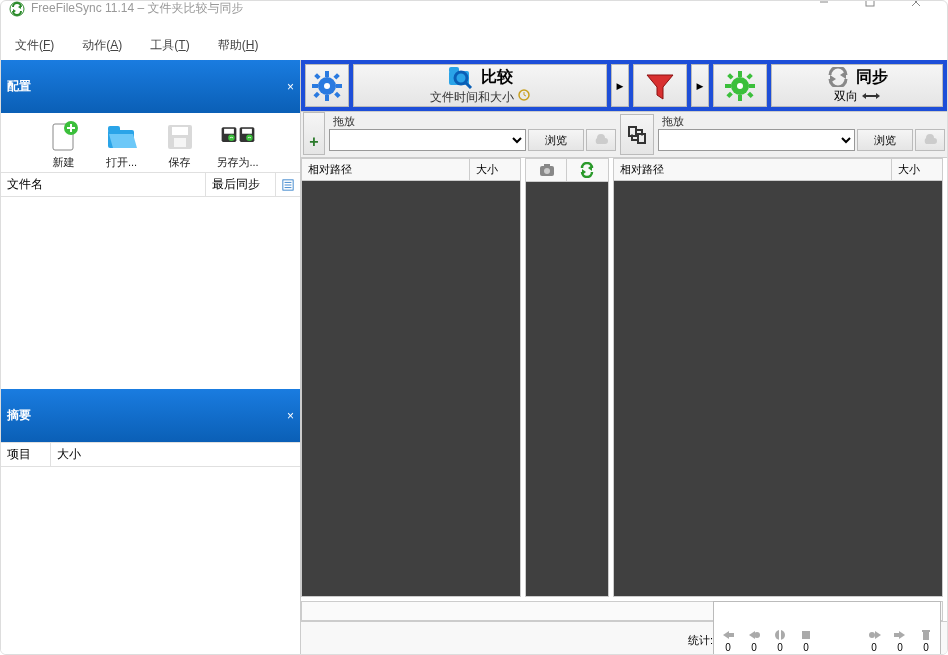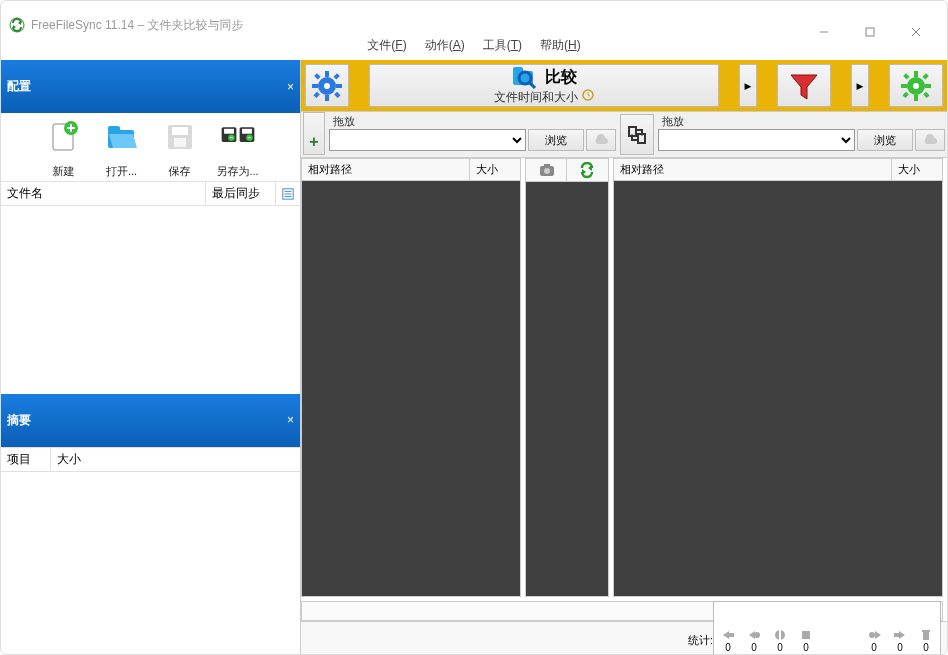--- a/index.html
+++ b/index.html
@@ -1,60 +1,60 @@
 <!DOCTYPE html>
 <html><head>
 <meta charset="utf-8">
 <style>
 * { box-sizing: border-box; margin: 0; padding: 0; font-family: "Microsoft YaHei", "Segoe UI", Arial, sans-serif; font-size: 12px; }
 body { background: #fff; width: 948px; height: 655px; overflow: hidden; border: 1px solid #ddd; border-radius: 6px; position: relative; }
 
 
-.titlebar { height: 30px; display: flex; align-items: flex-start; padding: 16px 8px; }
+.titlebar { height: 30px; display: flex; align-items: flex-end; padding: 16px 8px; }
 .titlebar .app-icon { width: 16px; height: 16px; margin-right: 6px; }
 .titlebar .app-icon svg { width: 16px; height: 16px; }
 .titlebar .title { color: #999; flex: 1; }
 .titlebar .winbtns { display: flex; gap: 0; }
 .titlebar .winbtn { width: 46px; height: 30px; display: flex; align-items: center; justify-content: center; color: #999; }
 .titlebar .winbtn svg { width: 10px; height: 10px; }
 
 
-.menubar { display: flex; padding: 2px 8px 4px 8px; gap: 6px; justify-content: center; }
+.menubar { display: flex; padding: 2px 8px 4px 8px; gap: 16px; }
 .menubar .menu-item { padding: 2px 6px; color: #444; }
 .menubar .menu-item u { text-decoration: underline; }
 
 
 .main-layout { display: flex; height: calc(100% - 30px - 24px); }
 .left-col { width: 300px; border-right: 1px solid #ccc; display: flex; flex-direction: column; }
 .right-col { flex: 1; display: flex; flex-direction: column; background: #fff; }
 
 
 .panel-header { background: linear-gradient(#1a7ce0, #0a5fb6); color: #fff; font-weight: bold; padding: 18px 6px; display: flex; align-items: center; }
 .panel-header .panel-close { margin-left: auto; color: #fff; font-weight: normal; cursor: pointer; font-size: 12px; }
 
 
 .config-toolbar { display: flex; justify-content: center; gap: 12px; padding: 6px 0 2px 0; }
-.config-toolbar .tb-item { display: flex; flex-direction: column; align-items: center; gap: 9px; width: 46px; }
+.config-toolbar .tb-item { display: flex; flex-direction: column; align-items: center; gap: 0; width: 46px; }
 .config-toolbar .tb-item .icon-box { width: 36px; height: 36px; display: flex; align-items: center; justify-content: center; }
 .config-toolbar .tb-item .label { font-size: 11px; color: #222; }
 .config-toolbar .tb-item.dim .icon-box { opacity: 0.55; }
 
 
 .list-header { display: flex; align-items: center; border-top: 1px solid #e0e0e0; border-bottom: 1px solid #e0e0e0; background: #fff; }
 .list-header .col { padding: 3px 6px; border-right: 1px solid #e0e0e0; }
 .list-header .col.last { border-right: none; }
 .list-header .iconcol { width: 24px; display: flex; align-items: center; justify-content: center; }
 .list-area { flex: 1; background: #fff; }
 
 
 .summary-header-row { display: flex; border-top: 1px solid #e0e0e0; border-bottom: 1px solid #e0e0e0; }
 .summary-header-row .col { padding: 3px 6px; border-right: 1px solid #e0e0e0; }
 
 
-.top-toolbar { display: flex; gap: 20px; padding: 4px; background: #eab308; border-bottom: 1px solid #ccc; height: 52px; align-items: stretch; }
+.top-toolbar { display: flex; gap: 4px; padding: 4px; background: #1d4ed8; border-bottom: 1px solid #ccc; height: 52px; align-items: stretch; }
 .tb-btn { border: 1px solid #bbb; background: linear-gradient(#f5f5f5,#e5e5e5); display: flex; align-items: center; justify-content: center; padding: 2px; }
 .tb-btn.gear { width: 44px; }
 .tb-btn.small { width: 18px; font-size: 9px; }
 .tb-btn.compare-main { flex: 1; flex-direction: column; min-width: 160px; }
 .tb-btn.compare-main .line1 { display: flex; align-items: center; gap: 6px; }
 .tb-btn.compare-main .label-big { font-size: 16px; font-weight: bold; }
 .tb-btn.compare-main .subline { font-size: 11px; color: #333; display:flex; align-items:flex-start; gap:4px; }
 .tb-btn.sync-main { width: 172px; flex-direction: column; }
 .tb-btn.sync-main .line1 { display: flex; align-items: center; gap: 6px; }
 .tb-btn.sync-main .label-big { font-size: 16px; font-weight: bold; }
@@ -276,20 +276,39 @@
               <rect x="14" y="25" width="4" height="6"></rect>
               <rect x="1" y="14" width="6" height="4"></rect>
               <rect x="25" y="14" width="6" height="4"></rect>
               <rect x="4" y="4" width="5" height="4" transform="rotate(45 6 6)"></rect>
               <rect x="23" y="23" width="5" height="4" transform="rotate(45 26 26)"></rect>
               <rect x="23" y="4" width="5" height="4" transform="rotate(-45 26 6)"></rect>
               <rect x="4" y="23" width="5" height="4" transform="rotate(-45 6 26)"></rect>
             </g>
           </svg>
       </div>
+      <div class="tb-btn sync-main">
+        <div class="line1">
+          <svg width="24" height="20" viewBox="0 0 24 20">
+              <path d="M4 8 A8 8 0 0 1 20 8" stroke="#888" stroke-width="3" fill="none"></path>
+              <polygon points="20,4 20,12 14,8" fill="#888"></polygon>
+              <path d="M20 12 A8 8 0 0 1 4 12" stroke="#888" stroke-width="3" fill="none"></path>
+              <polygon points="4,16 4,8 10,12" fill="#888"></polygon>
+            </svg>
+          <span class="label-big">同步</span>
+        </div>
+        <div class="subline">
+          <span>双向</span>
+          <svg width="18" height="10" viewBox="0 0 18 10">
+              <line x1="2" y1="5" x2="16" y2="5" stroke="#333" stroke-width="2"></line>
+              <polygon points="0,5 4,2 4,8" fill="#333"></polygon>
+              <polygon points="18,5 14,2 14,8" fill="#333"></polygon>
+            </svg>
+        </div>
+      </div>
     </div>
 
     <div class="folder-row">
       <div class="addbtn">+</div>
       <div class="folder-side">
         <span class="drop-label">拖放</span>
         <div class="drop-ctrls">
           <select></select>
           <button class="browse">浏览</button>
           <div class="cloud">

